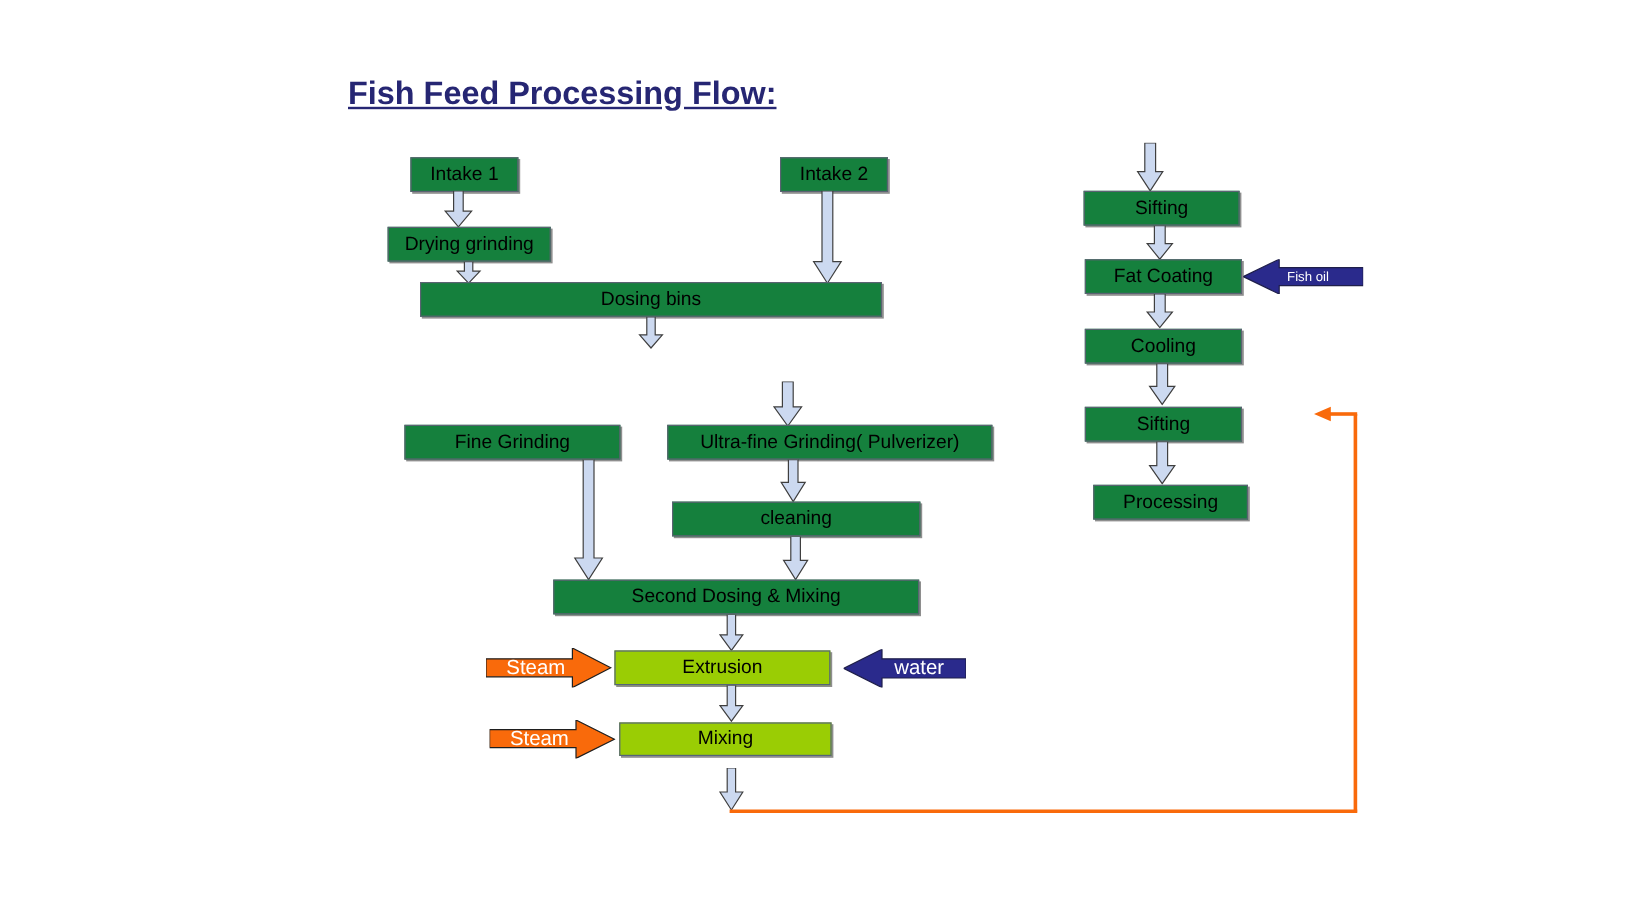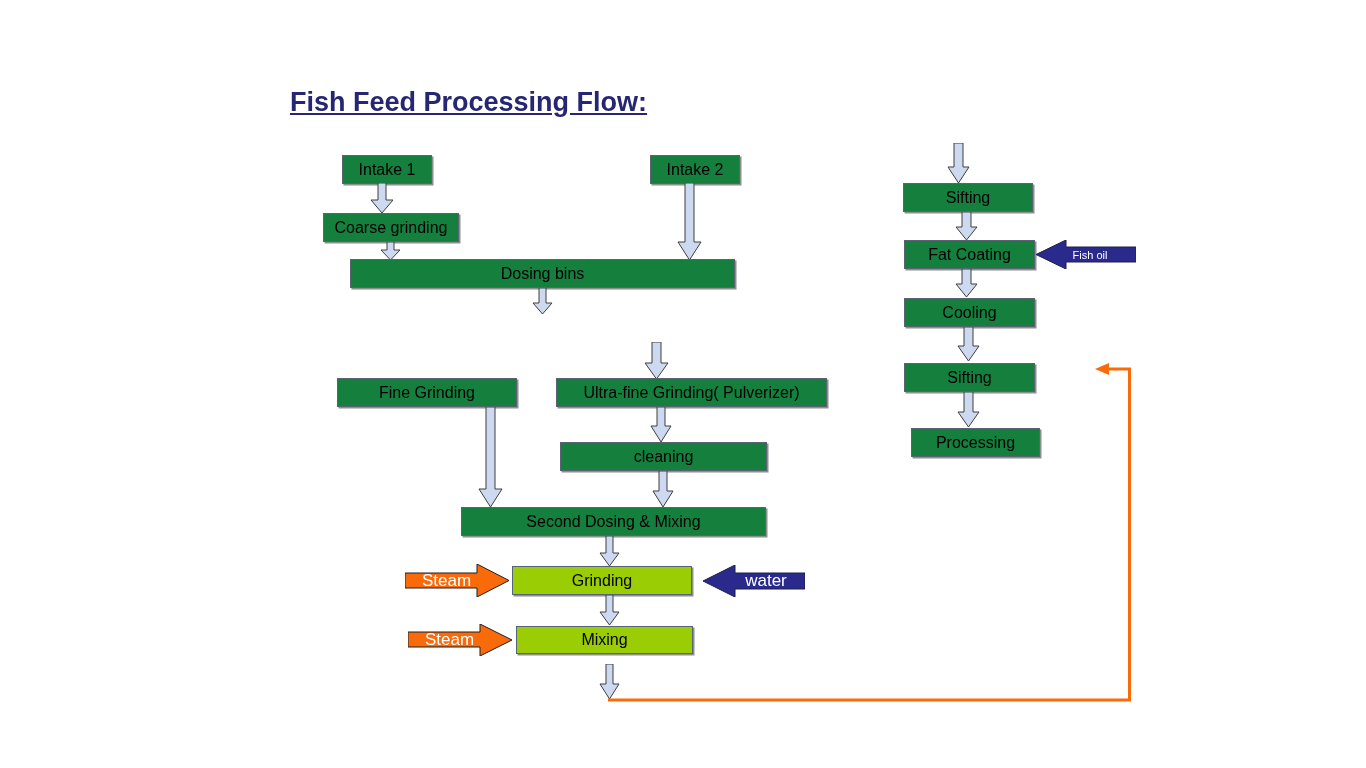--- a/index.html
+++ b/index.html
@@ -1,21 +1,21 @@
 <!DOCTYPE html>
 <html><head>
 <meta charset="utf-8">
 <style>
   html,body{margin:0;padding:0;}
   body{
     width:1366px;height:768px;background:#ffffff;
     font-family:"Liberation Sans","DejaVu Sans",sans-serif;
     overflow:hidden;position:relative;
   }
-  #stage{position:absolute;left:0;top:0;width:1366px;height:720px;margin-top:24px;}
+  #stage{position:absolute;left:0;top:0;width:1366px;height:720px;}
 
   
   .title{
     position:absolute;left:290px;top:63px;
     font-size:27px;font-weight:bold;color:#262673;
     text-decoration:underline;letter-spacing:0px;white-space:nowrap;
   }
 
   
   .box{
@@ -58,21 +58,21 @@
     <span>Intake 1</span>
   </div>
 
   <div class="varrow" style="left:369px;top:159px;">
     <svg width="26" height="31" viewBox="0 0 26 31">
       <path d="M9,0 L17,0 L17,17 L24,17 L13,30 L2,17 L9,17 Z" fill="#ccd9f0" stroke="#3f3f3f" stroke-width="1"></path>
     </svg>
   </div>
 
   <div class="box" style="left:323px;top:189px;width:136px;height:29px;">
-    <span>Coarse grinding</span>
+    <span>Drying grinding</span>
   </div>
 
   <div class="varrow" style="left:379px;top:218px;">
     <svg width="24" height="19" viewBox="0 0 24 19">
       <path d="M8,0 L15,0 L15,8 L21,8 L11.5,18 L2,8 L8,8 Z" fill="#ccd9f0" stroke="#3f3f3f" stroke-width="1"></path>
     </svg>
   </div>
 
   <div class="box" style="left:650px;top:131px;width:90px;height:29px;">
     <span>Intake 2</span>
@@ -135,21 +135,21 @@
     <span>Second Dosing &amp; Mixing</span>
   </div>
 
   <div class="varrow" style="left:598px;top:512px;">
     <svg width="24" height="31" viewBox="0 0 24 31">
       <path d="M8,0 L15,0 L15,17 L21,17 L11.5,30 L2,17 L8,17 Z" fill="#ccd9f0" stroke="#3f3f3f" stroke-width="1"></path>
     </svg>
   </div>
 
   <div class="box green" style="left:512px;top:542px;width:180px;height:29px;">
-    <span>Grinding</span>
+    <span>Extrusion</span>
   </div>
 
   <div class="solid-arrow steam" style="left:405px;top:540px;width:105px;height:33px;">
     <svg width="105" height="33" viewBox="0 0 105 33">
       <path d="M0,9 L72,9 L72,0 L104,16.5 L72,33 L72,24 L0,24 Z" fill="#f96a0b" stroke="#1f1f1f" stroke-width="1"></path>
     </svg>
     <span class="alabel">Steam</span>
   </div>
 
   <div class="solid-arrow water" style="left:703px;top:541px;width:102px;height:32px;">

